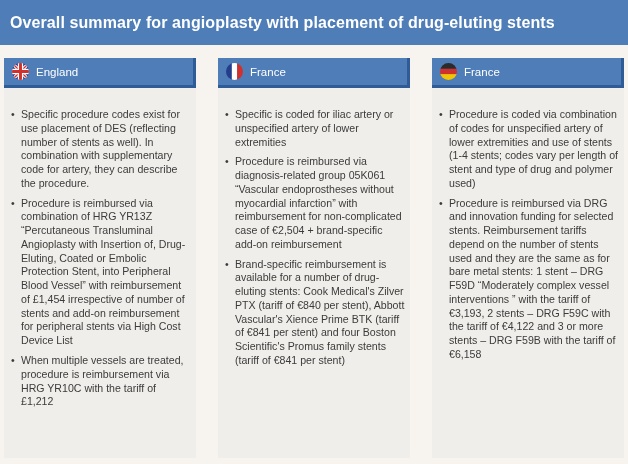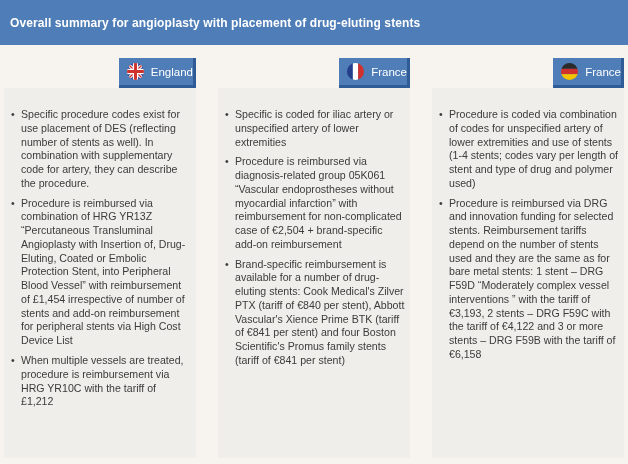--- a/index.html
+++ b/index.html
@@ -23,31 +23,31 @@
   }
   .title-bar {
     width: 628px;
     height: 45px;
     background: var(--title-bar-bg);
     display: flex;
     align-items: center;
   }
   .title-bar h1 {
     color: var(--header-text);
-    font-size: 12px;
+    font-size: 16px;
     font-weight: bold;
     padding-left: 10px;
     letter-spacing: 0.1px;
   }
   .columns {
     display: flex;
     margin: 13px 4px 0 4px;
     gap: 22px;
   }
-  .column { width: 192px; display: flex; flex-direction: column; align-items: flex-end; }
+  .column { width: 192px; display: flex; flex-direction: column; }
   .col-header {
     height: 30px;
     background: var(--header-bg);
     border-right: 3px solid var(--header-border);
     border-bottom: 3px solid var(--header-border);
     display: flex;
     align-items: center;
     gap: 7px;
     padding-left: 8px;
   }

